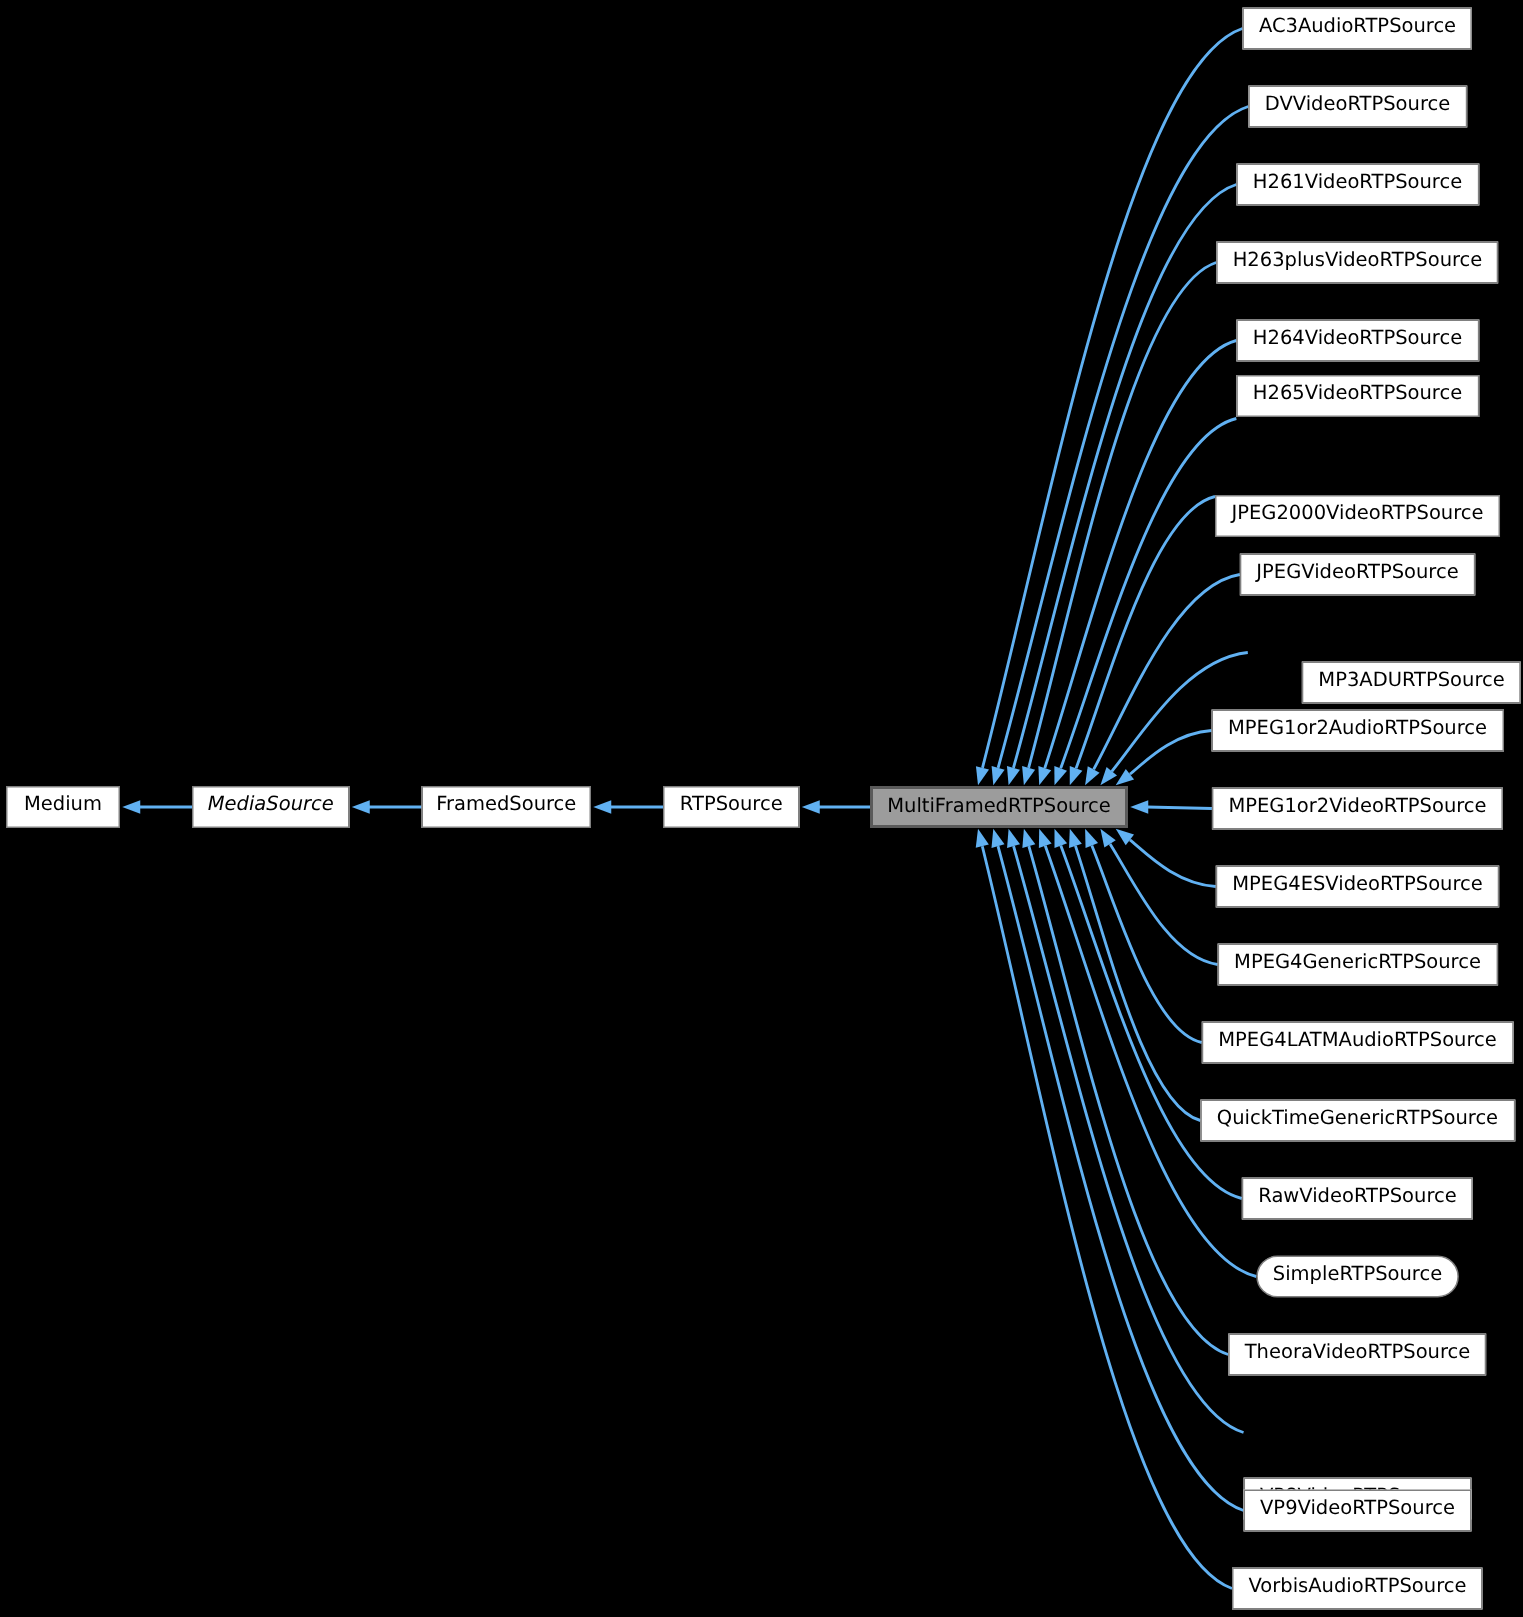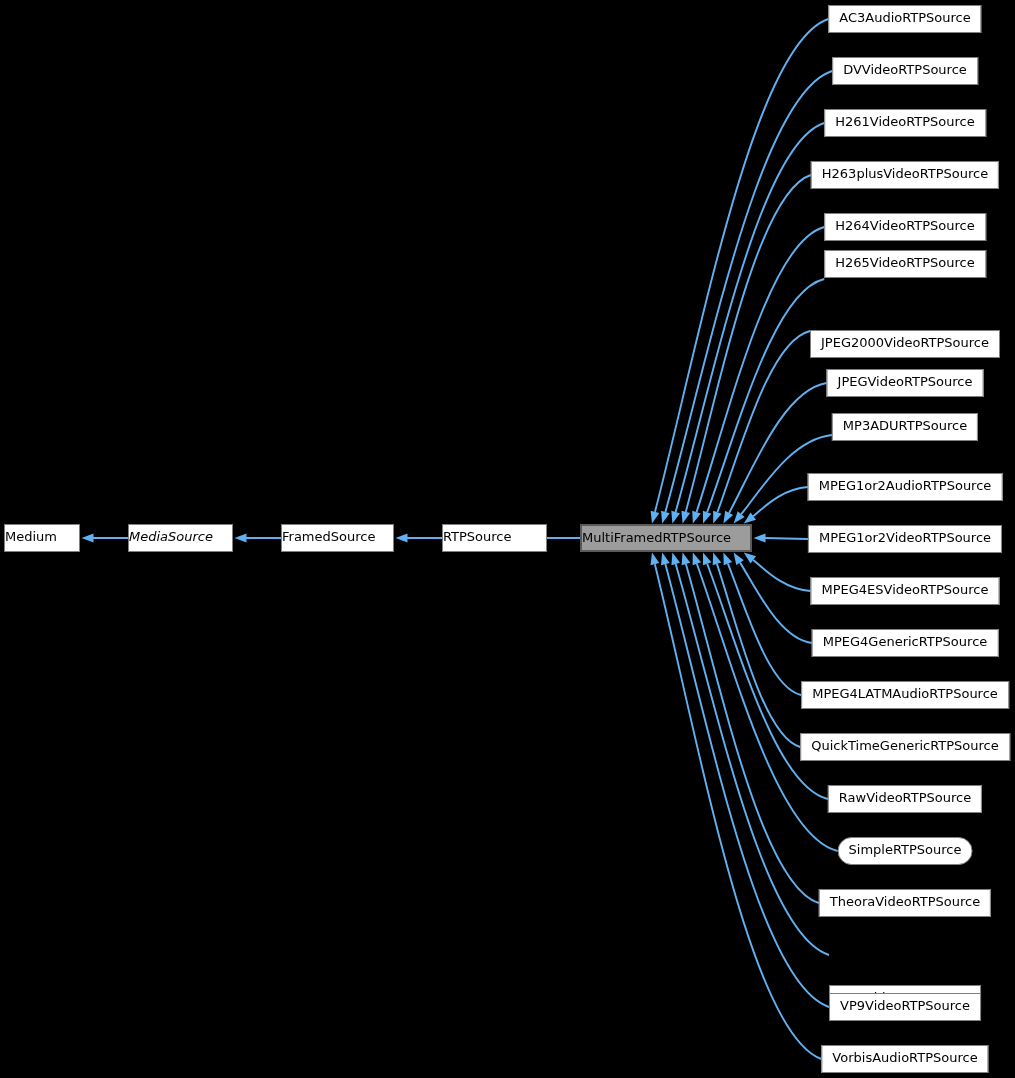--- a/index.html
+++ b/index.html
@@ -22,20 +22,21 @@
   }
   .node {
     position: absolute;
     box-sizing: border-box;
     height: 28px;
     line-height: 24px;
     background: #ffffff;
     border: 1.5px solid #808080;
     color: #000000;
     font-size: 13px;
+    text-align: center;
     white-space: nowrap;
     cursor: pointer;
   }
   .chain {
     top: 524px;
     padding: 0;
   }
   .right {
     left: 905px;
     transform: translateX(-50%);
@@ -101,31 +102,31 @@
       <polygon points="672.4,552.5 680.0331303445655,562.7949172479857 671.3817279595587,565.2754891120323" fill="#61b1f2"></polygon>
       <path d="M 829.0234375 1007 C 758.95759375 984.275 708.9105625000001 725.21 665.3329199280806 564.0838168461106" fill="none" stroke="#61b1f2" stroke-width="1.9"></path>
       <polygon points="662.2,552.5 669.6768512453721,562.9089718730804 660.9889886107892,565.2586618191408" fill="#61b1f2"></polygon>
       <path d="M 821.3515625 1059 C 750.22390625 1033.675 699.4184375 744.97 654.870580534702 564.151599349179" fill="none" stroke="#61b1f2" stroke-width="1.9"></path>
       <polygon points="652,552.5 659.2399302906441,563.0751316486658 650.5012307787598,565.2280670496923" fill="#61b1f2"></polygon>
     </svg>
 
   <div class="node chain" style="left:4px;   width:76px;">Medium</div>
   <div class="node chain" style="left:128px; width:105px;font-style:italic;">MediaSource</div>
   <div class="node chain" style="left:281px; width:113px;">FramedSource</div>
-  <div class="node chain" style="left:442px; width:105px;">RTPSource</div>
+  <div class="node chain" style="left:442px; width:91px;">RTPSource</div>
   <div class="node chain hub" style="left:580px; width:172px;">MultiFramedRTPSource</div>
 <div class="node right" style="top: 5px;">AC3AudioRTPSource</div>
     <div class="node right" style="top: 57px;">DVVideoRTPSource</div>
     <div class="node right" style="top: 109px;">H261VideoRTPSource</div>
     <div class="node right" style="top: 161px;">H263plusVideoRTPSource</div>
     <div class="node right" style="top: 213px;">H264VideoRTPSource</div>
     <div class="node right" style="top: 250px;">H265VideoRTPSource</div>
     <div class="node right" style="top: 330px;">JPEG2000VideoRTPSource</div>
     <div class="node right" style="top: 369px;">JPEGVideoRTPSource</div>
-    <div class="node right" style="top: 413px;">MP3ADURTPSource</div>
+    <div class="node right" style="top: 441px; margin-left: 36px;">MP3ADURTPSource</div>
     <div class="node right" style="top: 473px;">MPEG1or2AudioRTPSource</div>
     <div class="node right" style="top: 525px;">MPEG1or2VideoRTPSource</div>
     <div class="node right" style="top: 577px;">MPEG4ESVideoRTPSource</div>
     <div class="node right" style="top: 629px;">MPEG4GenericRTPSource</div>
     <div class="node right" style="top: 681px;">MPEG4LATMAudioRTPSource</div>
     <div class="node right" style="top: 733px;">QuickTimeGenericRTPSource</div>
     <div class="node right" style="top: 785px;">RawVideoRTPSource</div>
     <div class="node right" style="top: 837px; border-radius: 14px;">SimpleRTPSource</div>
     <div class="node right" style="top: 889px;">TheoraVideoRTPSource</div>
     <div class="node right" style="top: 985px;">VP8VideoRTPSource</div>

